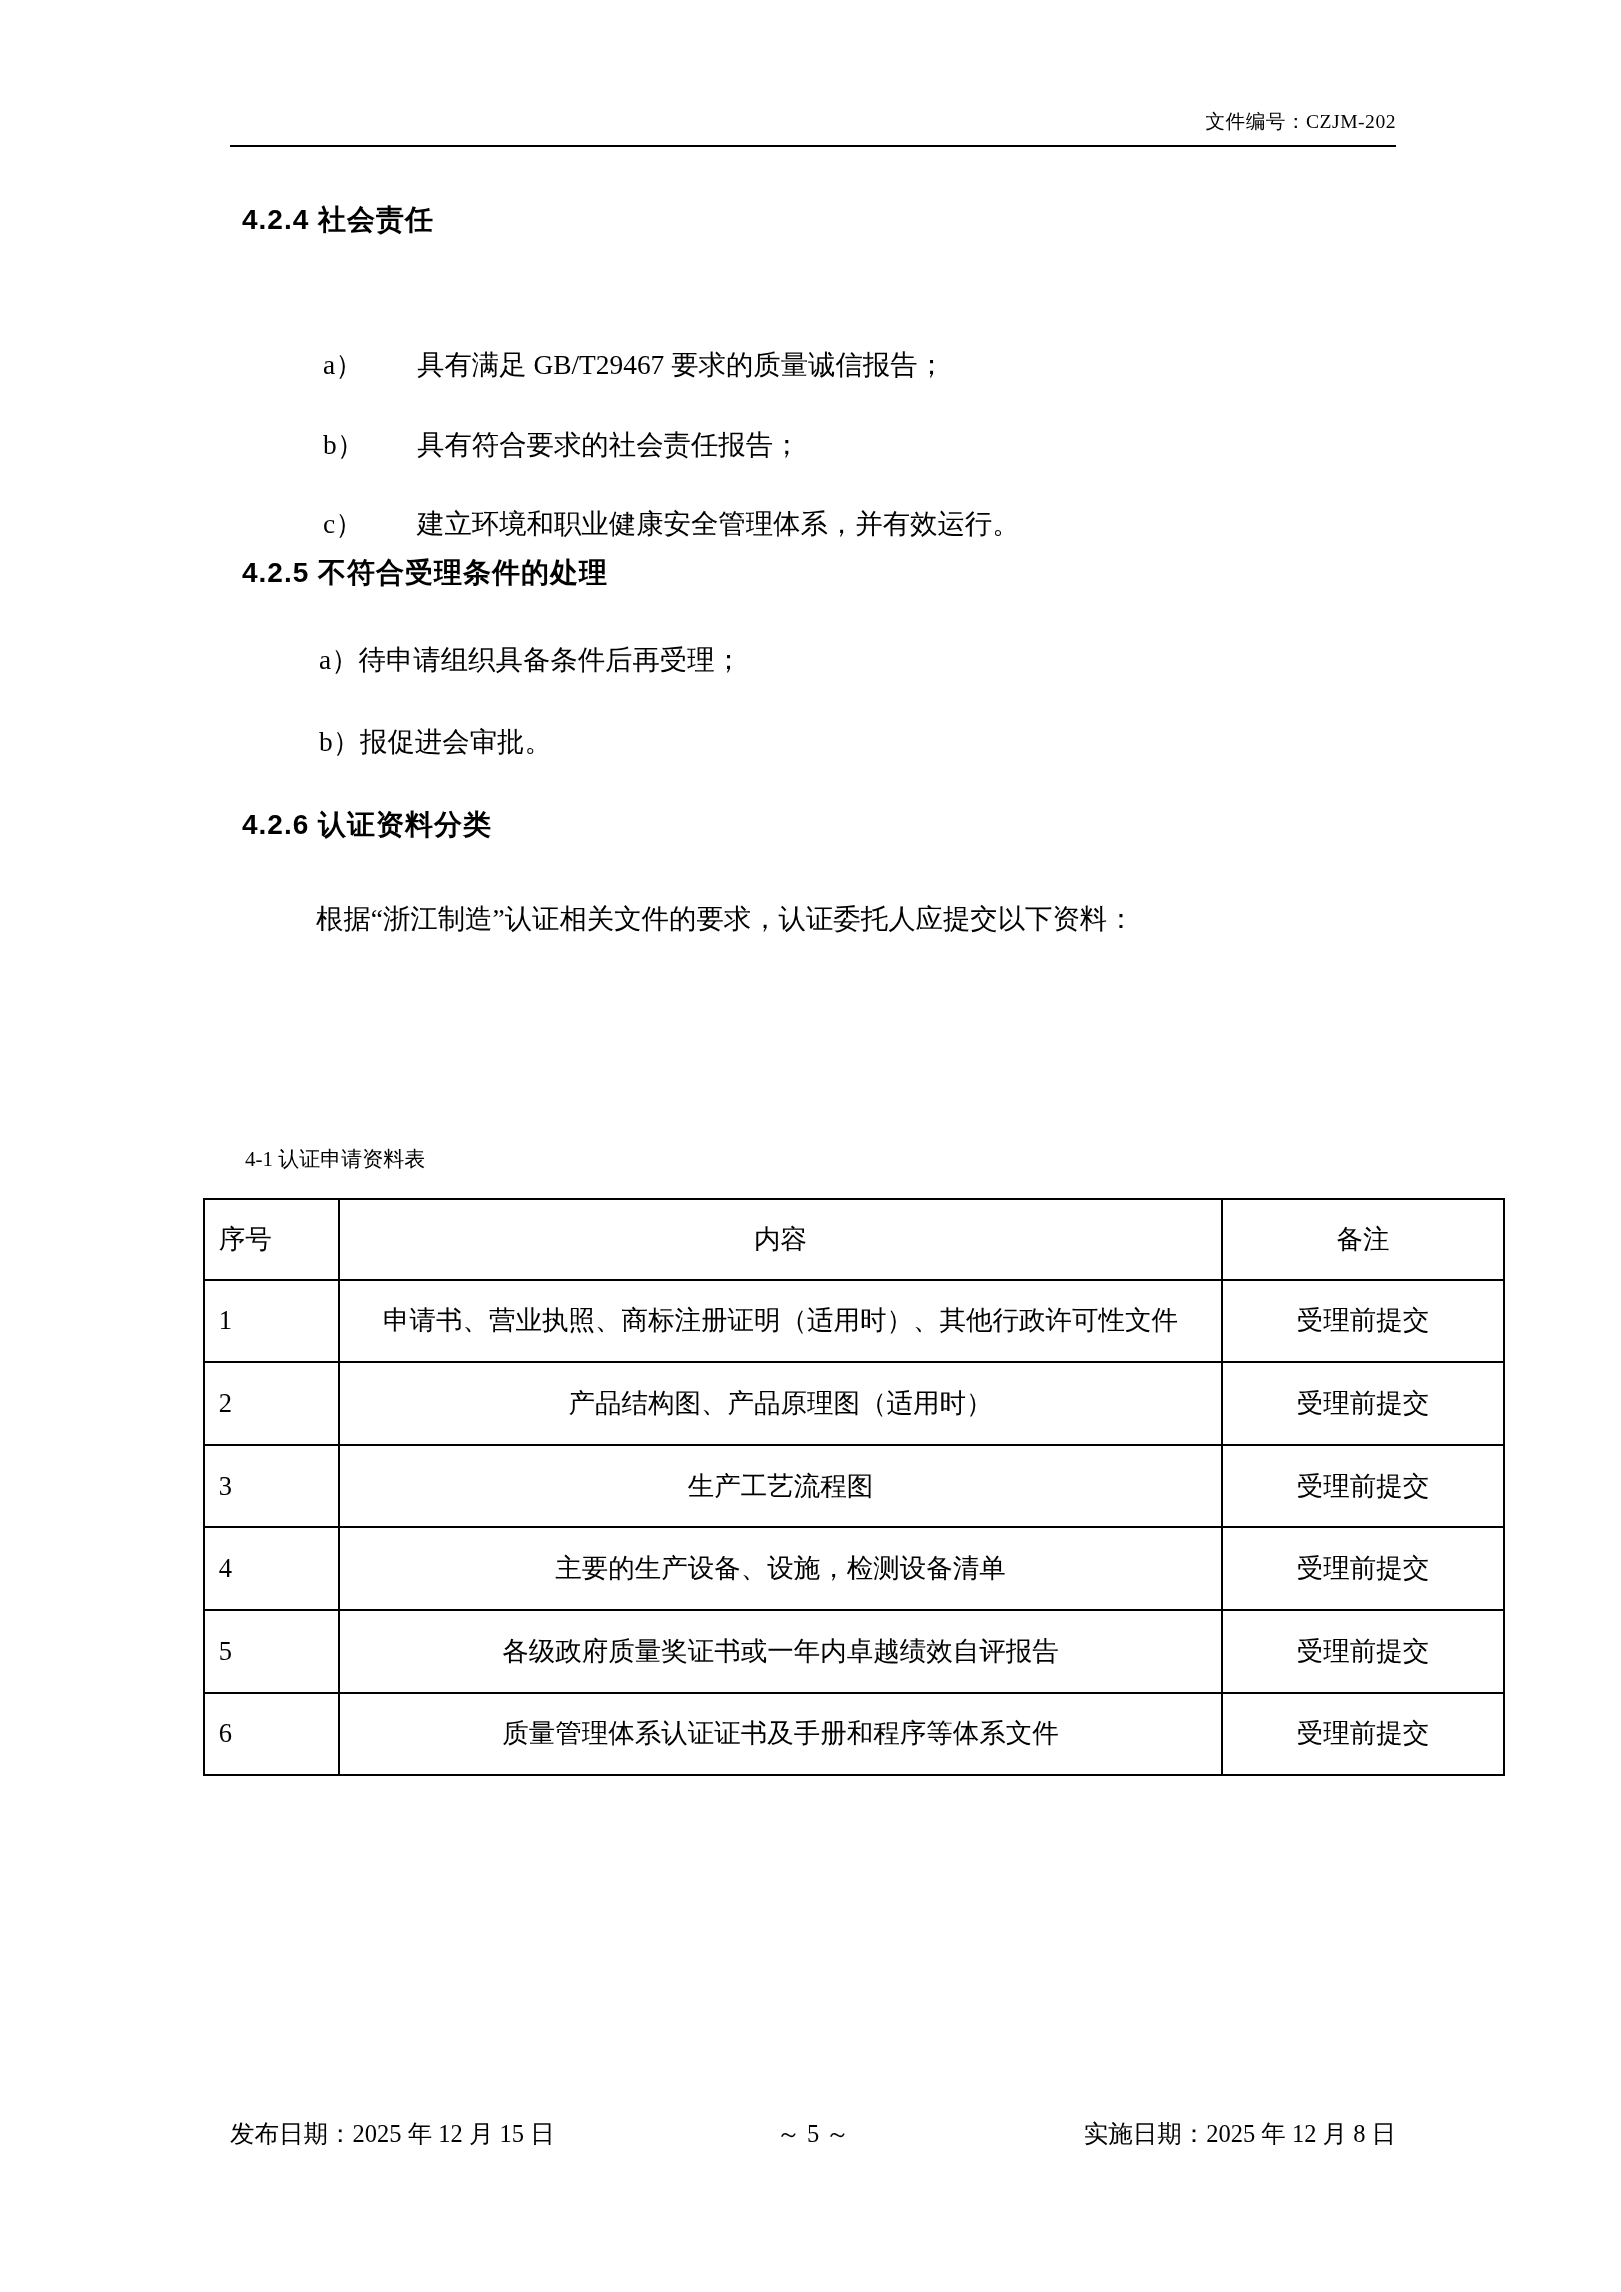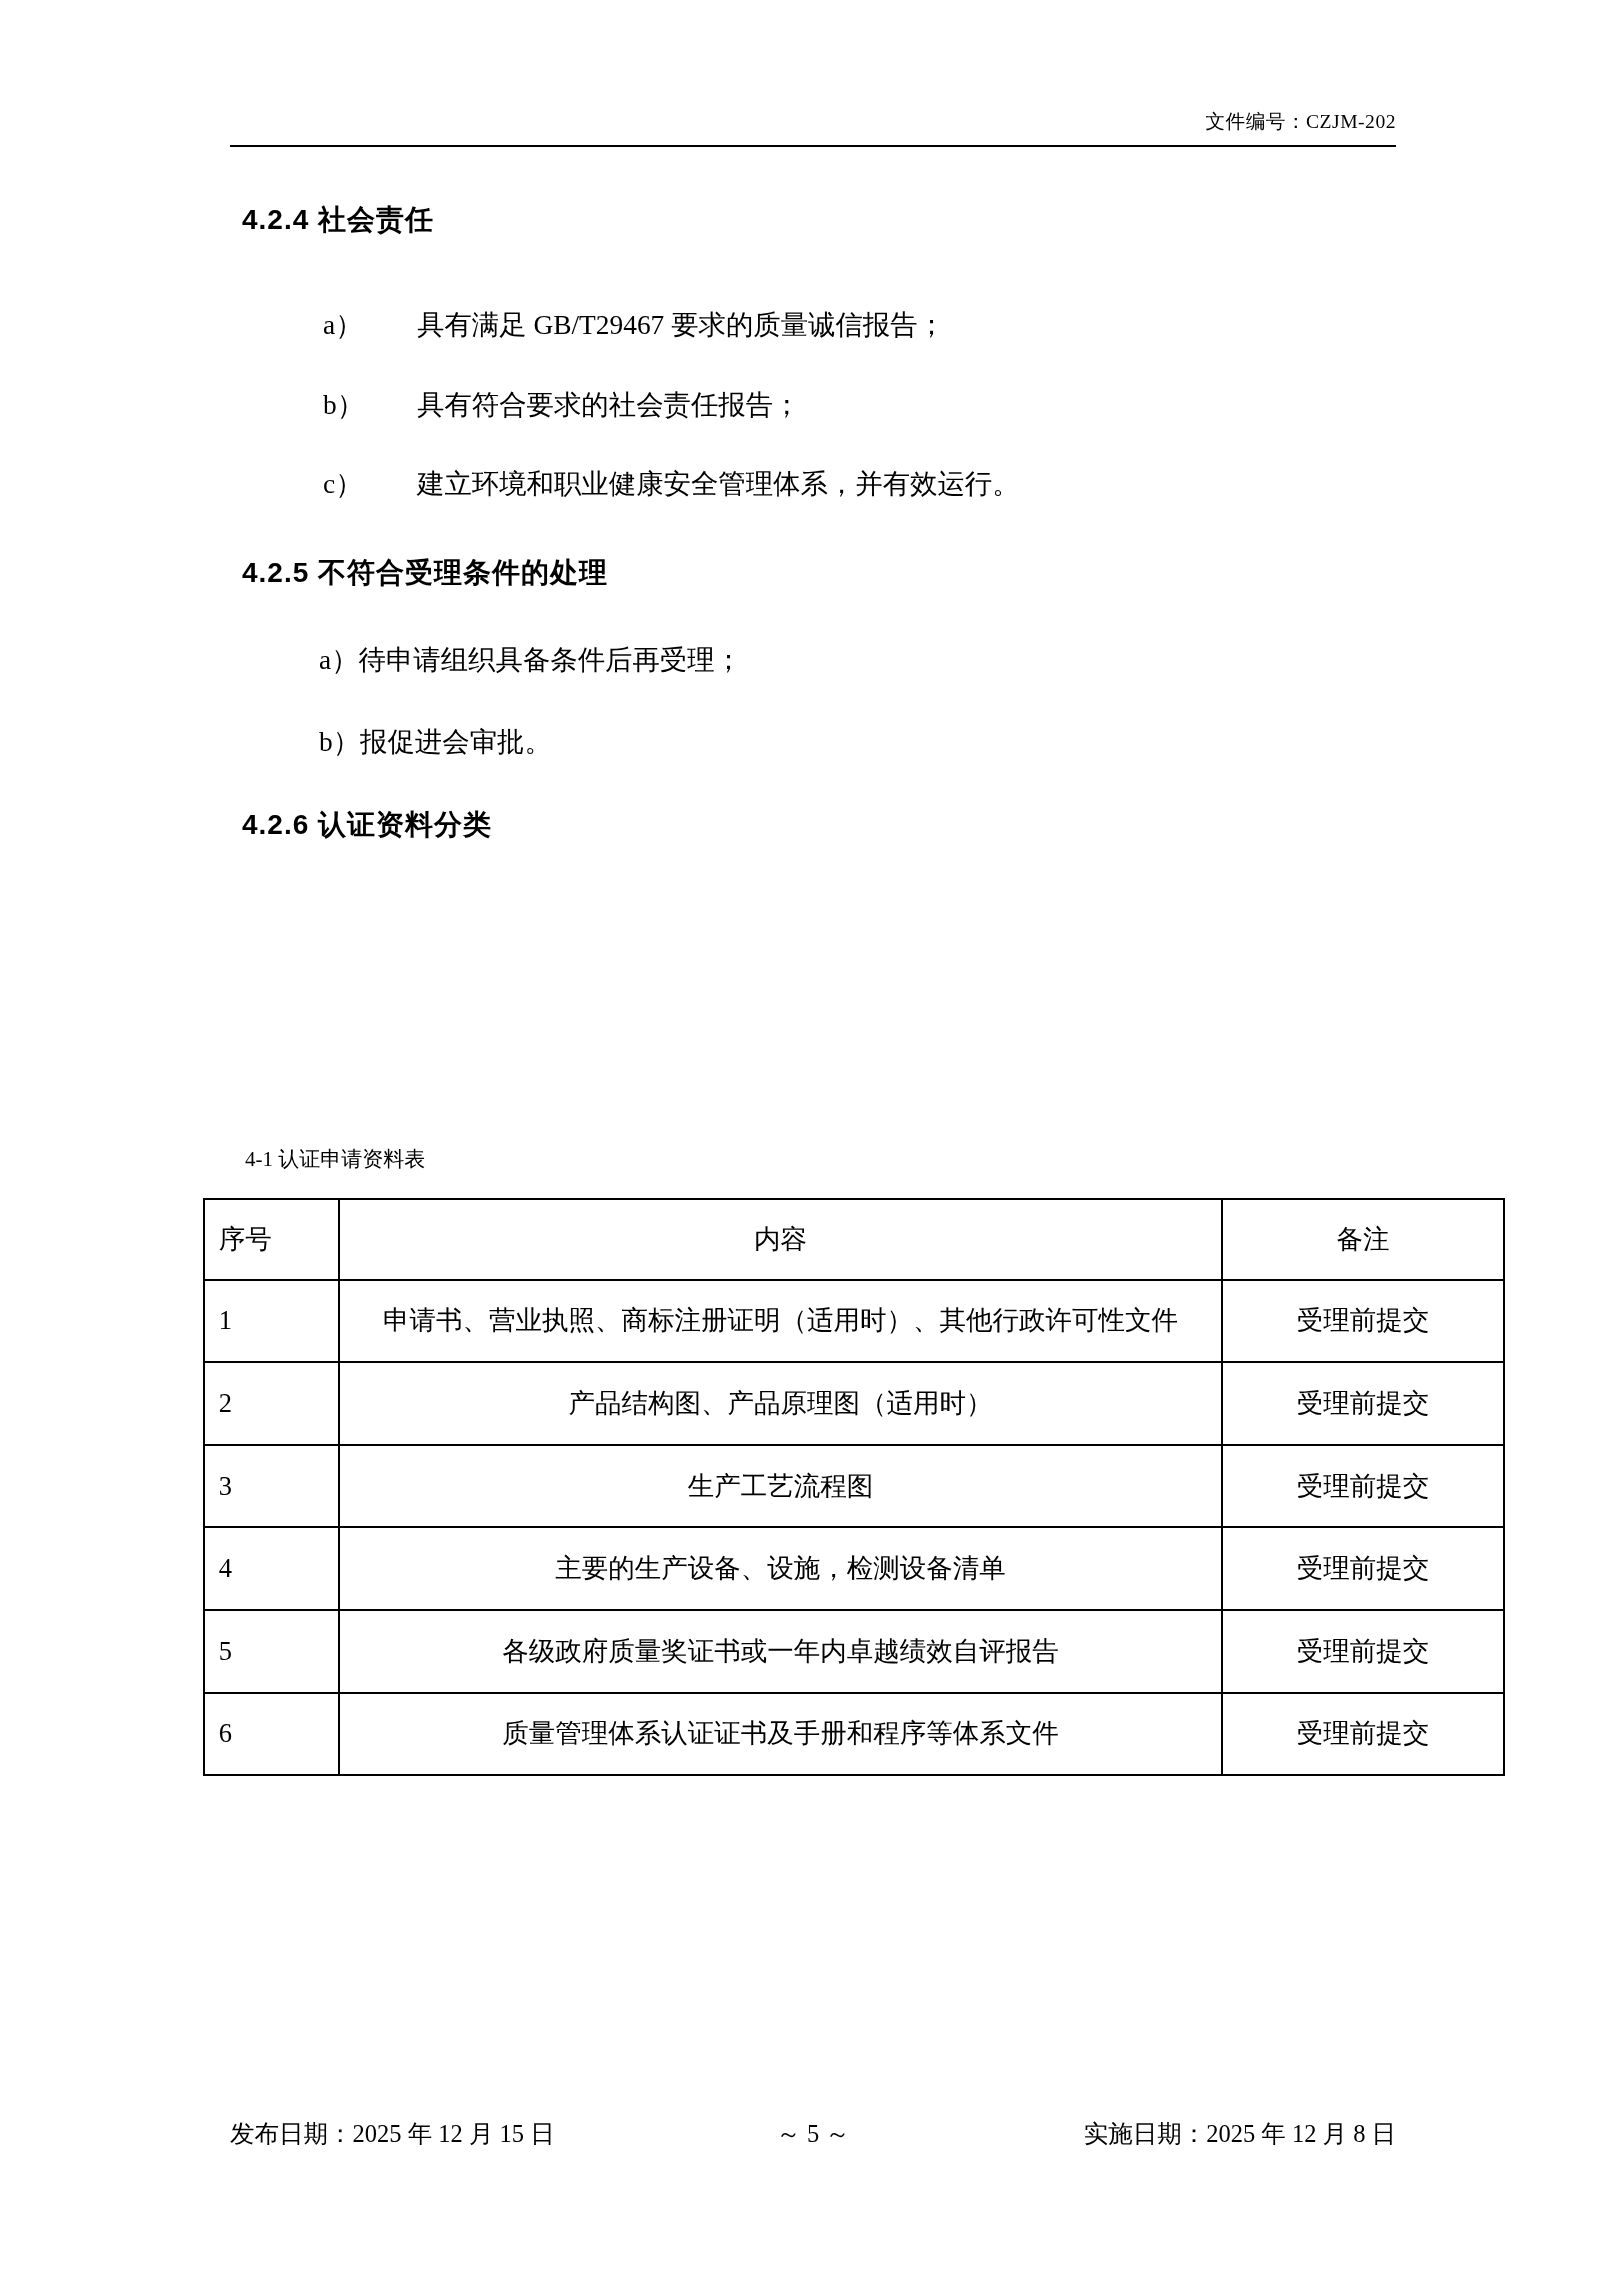--- a/index.html
+++ b/index.html
@@ -53,20 +53,21 @@
   .sec-424 { position: absolute; left: 242px; top: 201px; }
   .sec-425 { position: absolute; left: 242px; top: 554px; }
   .sec-426 { position: absolute; left: 242px; top: 806px; }
 
   
   .item {
     position: absolute;
     font-size: 27.4px;
     line-height: 1;
     white-space: nowrap;
+    margin-top: 40px;
   }
   .item .marker {
     display: inline-block;
     width: 94px;
   }
   .item-a { left: 323px; top: 312px; }
   .item-b { left: 323px; top: 392px; }
   .item-c { left: 323px; top: 471px; }
 
   .item2 {
@@ -153,20 +154,21 @@
     <span class="marker">c）</span><span>建立环境和职业健康安全管理体系，并有效运行。</span>
   </div>
 
   <h3 class="section sec-425">4.2.5 不符合受理条件的处理</h3>
 
   <div class="item2 item2-a">a）待申请组织具备条件后再受理；</div>
   <div class="item2 item2-b">b）报促进会审批。</div>
 
   <h3 class="section sec-426">4.2.6 认证资料分类</h3>
 
+  <div class="para">根据“浙江制造”认证相关文件的要求，认证委托人应提交以下资料：</div>
 
   <div class="table-caption">4-1 认证申请资料表</div>
 
   <table class="doc-table">
     <tbody>
       <tr class="head">
         <td class="col-no">序号</td>
         <td class="col-content">内容</td>
         <td class="col-remark">备注</td>
       </tr>

